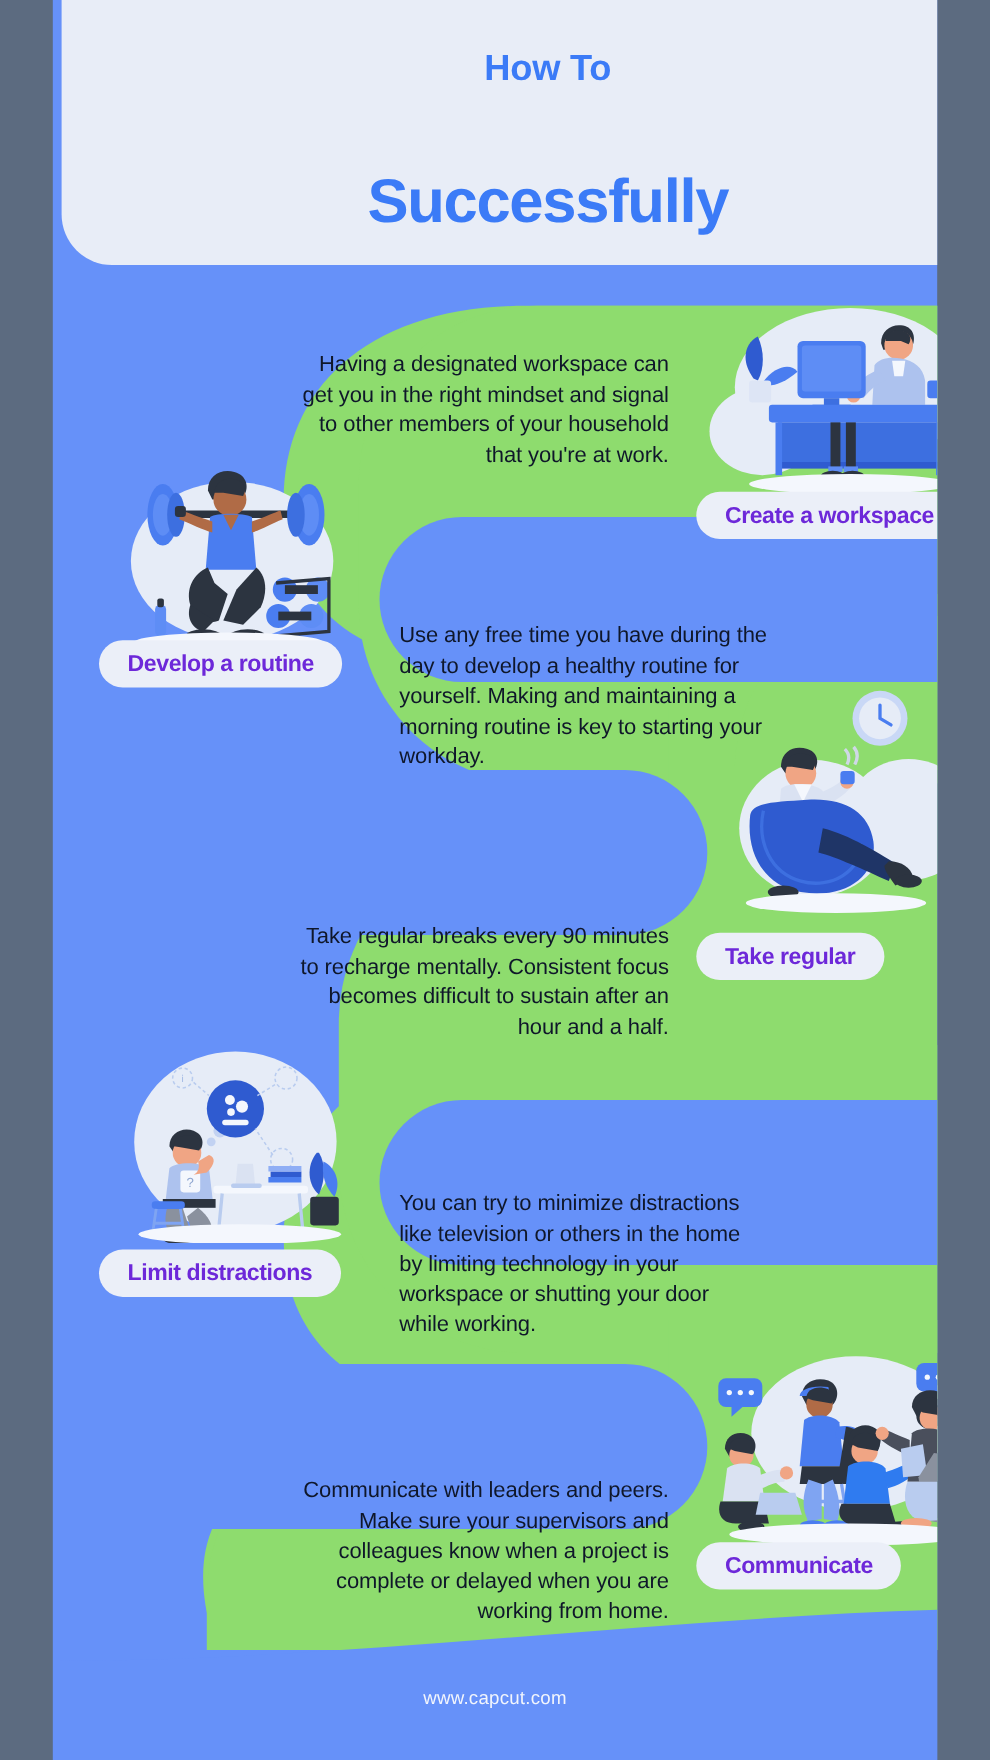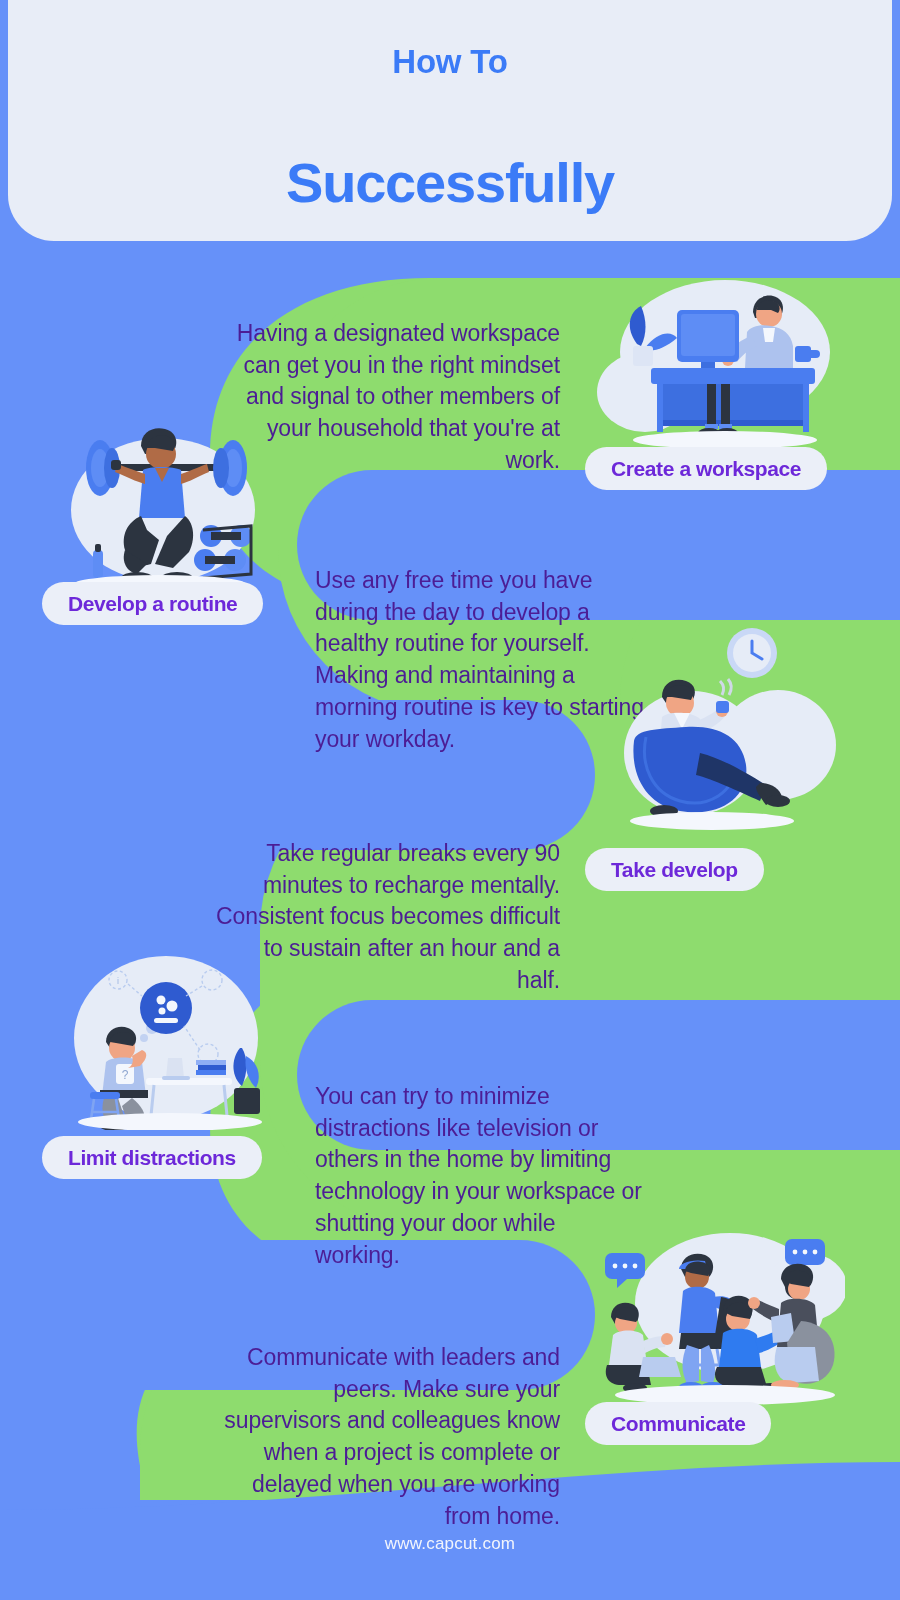--- a/index.html
+++ b/index.html
@@ -4,21 +4,21 @@
 <title>How To Work From Home Successfully</title>
 <style>
   * { margin:0; padding:0; box-sizing:border-box; }
   html,body { background:#5c6b80; }
   body {
     font-family:"Liberation Sans", sans-serif;
     display:flex; justify-content:center;
   }
   .poster {
     position:relative;
-    width:900px; height:1600px;
+    width:804px; height:1600px;
     background:#6691F9;
     overflow:hidden;
   }
 
   
   .bg-svg { position:absolute; inset:0; width:900px; height:1600px; display:block; }
 
   
   .header-card {
     position:absolute; left:8px; top:-40px;
@@ -37,22 +37,22 @@
   }
   .headline {
     font-size:56px; font-weight:800; color:#3B7BF7;
     text-align:center; line-height:1.08;
     letter-spacing:-1.2px;
     max-width:800px;
   }
 
   .step-text {
     position:absolute; z-index:5;
-    color:#4c1d95;
-    font-size:23px;
+    color:#0f172a;
+    font-size:20px;
     line-height:1.38;
     letter-spacing:-0.1px;
   }
   .ta-right { text-align:right; }
   .ta-left  { text-align:left; }
 
   
   .pill {
     position:absolute; z-index:8;
     background:#EBEFF8;
@@ -262,21 +262,21 @@
     <path d="M46 112 C40 140 52 168 80 176 C108 184 136 166 134 142" stroke="#3D6FE0" stroke-width="3" fill="none"></path>
 
     <path d="M100 128 C124 134 150 150 166 160 L160 176 C138 166 112 154 96 150 Z" fill="#1F3567"></path>
     <path d="M160 158 C172 158 180 164 182 172 L166 180 C160 172 156 166 156 162 Z" fill="#2C3440"></path>
     <ellipse cx="178" cy="176" rx="12" ry="6" fill="#2C3440"></ellipse>
 
     <ellipse cx="64" cy="186" rx="14" ry="6" fill="#2C3440"></ellipse>
     <ellipse cx="112" cy="196" rx="82" ry="9" fill="#F4F7FD"></ellipse>
   </svg>
 
-  <div class="pill" style="left:585px; top:848px;">Take develop</div>
+  <div class="pill" style="left:585px; top:848px;">Take regular</div>
 
   <div class="step-text ta-right" style="left:215px; top:838px; width:345px;">Take regular breaks every 90 minutes to recharge mentally. Consistent focus becomes difficult to sustain after an hour and a half.</div>
 
   <svg class="illus" style="left:62px; top:930px; width:220px; height:200px;" viewBox="0 0 220 200" aria-hidden="true">
     <ellipse cx="104" cy="108" rx="92" ry="82" fill="#E6ECF7"></ellipse>
 
     <circle cx="82" cy="108" r="4" fill="#C2D2F2"></circle>
     <circle cx="90" cy="98" r="6" fill="#C2D2F2"></circle>
     <circle cx="104" cy="78" r="26" fill="#2F5BD0"></circle>
     <g fill="#F4F7FD">

